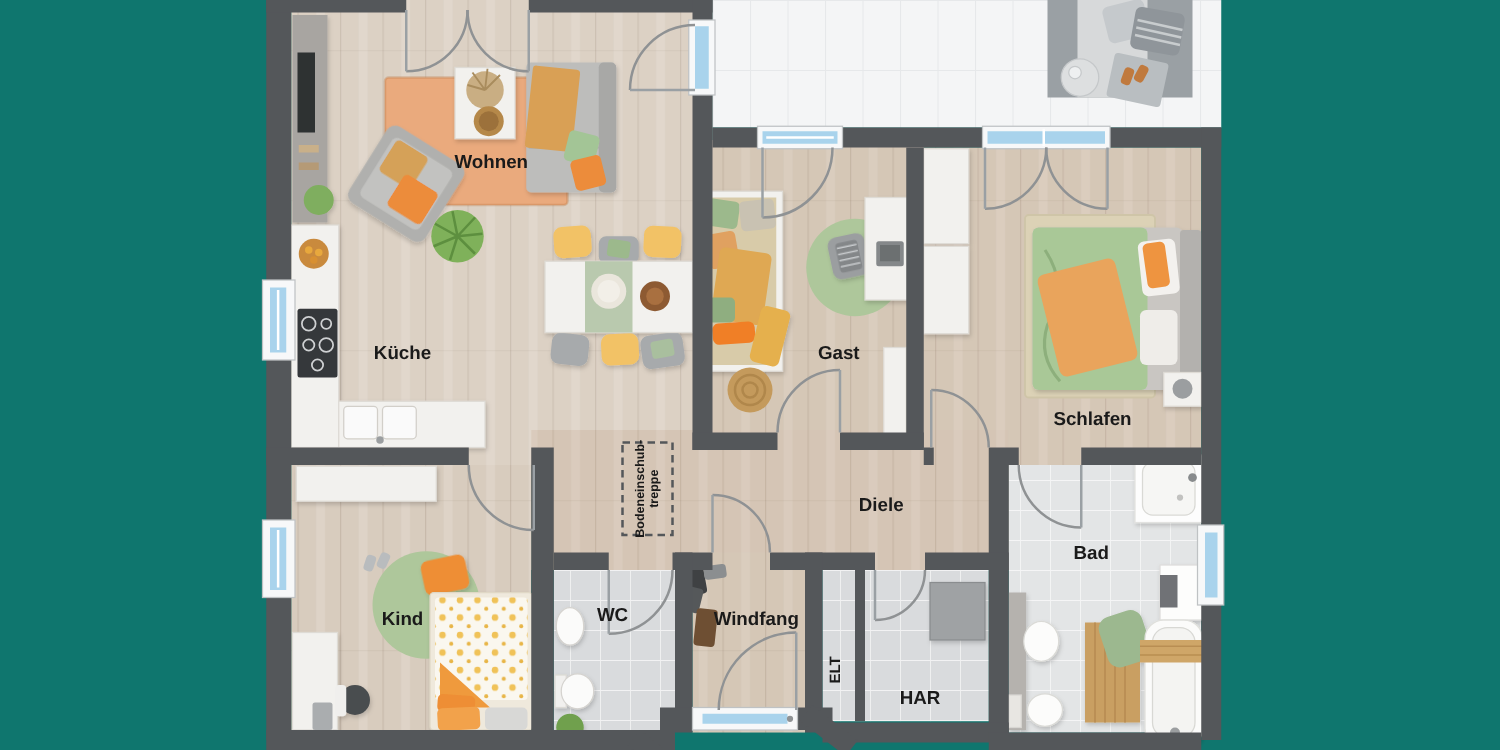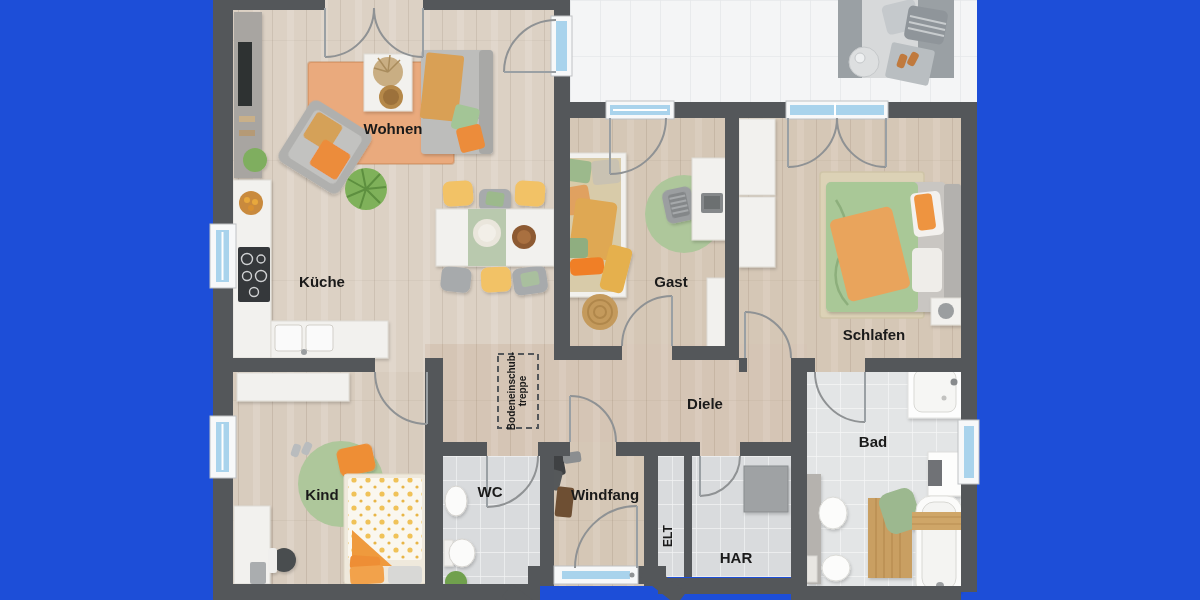--- a/index.html
+++ b/index.html
@@ -1,16 +1,16 @@
 <!DOCTYPE html>
 <html style="--wall: #54575a; --label: #1a1a1a; --glass: #a9d3ec; --wood: #d8ccbe; --tile: #d9dbdd; --terrace: #f4f5f6; --accent_orange: #ec8c3a; --accent_green: #a9c897; --accent_yellow: #f2c266; --rug_orange: #eaaa7d;"><head>
 <meta charset="utf-8">
 <style>
   html,body{margin:0;padding:0;background:#ffffff;}
-  .canvas{position:relative;width:1200px;height:600px;background:#1d4ed8;overflow:hidden;}
+  .canvas{position:relative;width:1200px;height:600px;background:#0f766e;overflow:hidden;}
   svg{display:block;}
   .wall{fill:var(--wall,#54575a);}
   .room-label{font-family:"Liberation Sans",sans-serif;font-weight:700;font-size:15px;
               fill:var(--label,#1a1a1a);text-anchor:middle;}
   .room-label--sm{font-size:12px;}
   .stairs-label{font-family:"Liberation Sans",sans-serif;font-weight:700;font-size:10px;
                 fill:var(--label,#1a1a1a);text-anchor:middle;}
   .arc{fill:none;stroke:#8f9294;stroke-width:2;}
   .leaf{stroke:#9aa0a4;stroke-width:2;}
   .win-frame{fill:#f7f8f9;stroke:#bfc2c4;stroke-width:1;}

